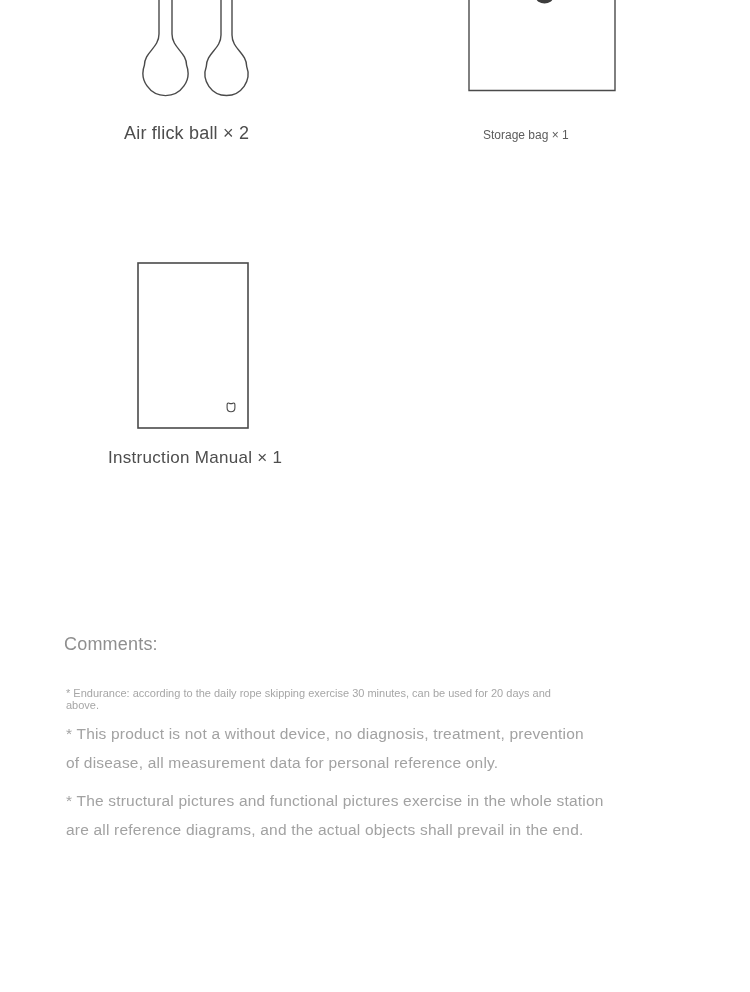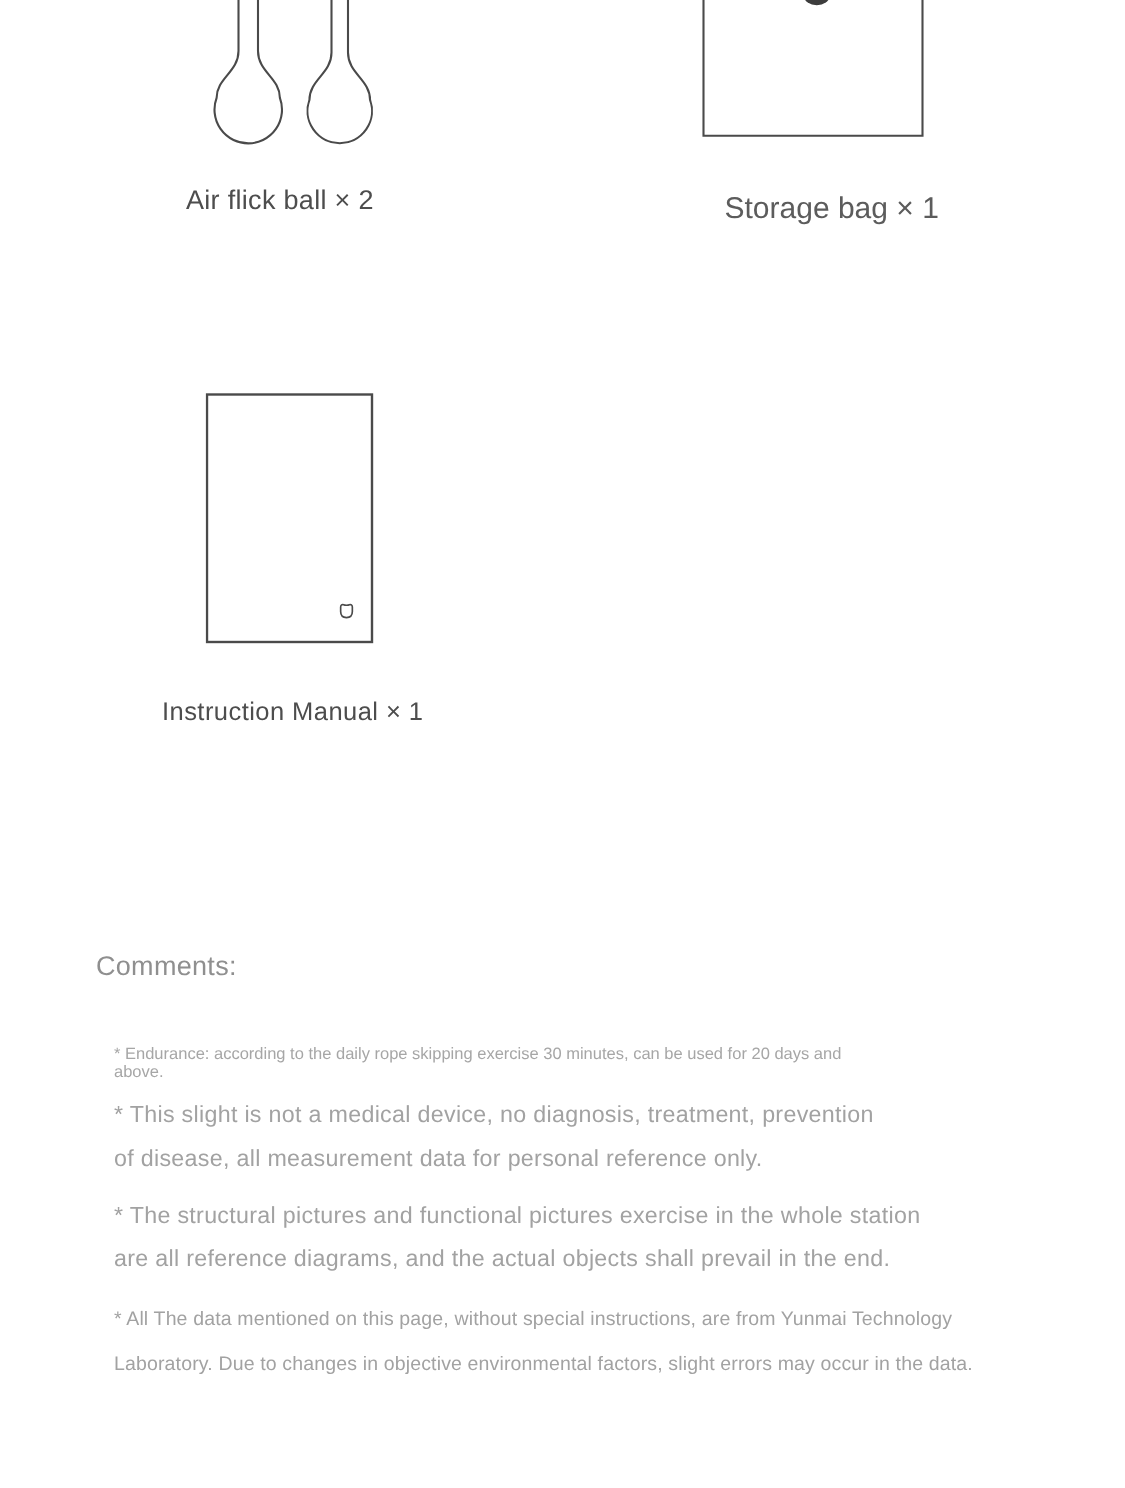--- a/index.html
+++ b/index.html
@@ -17,37 +17,37 @@
   }
   .abs { position: absolute; }
   svg { display: block; }
 
   .item-label {
     position: absolute;
     white-space: nowrap;
     color: var(--label-dark, #4d4d4d);
   }
   .label-balls   { left: 124px; top: 123px; font-size: 18px; letter-spacing: 0.2px; }
-  .label-bag     { left: 483px; top: 128px; font-size: 20px; color: var(--label-mid, #5c5c5c); }
-  .label-manual  { left: 108px; top: 465px; font-size: 17px; letter-spacing: 0.3px; }
+  .label-bag     { left: 483px; top: 128px; font-size: 12px; color: var(--label-mid, #5c5c5c); }
+  .label-manual  { left: 108px; top: 448px; font-size: 17px; letter-spacing: 0.3px; }
 
   .comments-heading {
     position: absolute;
     left: 64px; top: 634px;
     font-size: 18px;
     color: var(--muted, #8f8f8f);
     letter-spacing: 0.2px;
   }
   .note {
     position: absolute;
     left: 66px;
     width: 630px;
     white-space: pre-line;
     color: var(--note, #a2a2a2);
-    margin: 10px;
+    margin: 0;
   }
   .note-endurance {
     top: 688px;
     font-size: 11px;
     line-height: 11.5px;
     color: var(--note-small, #a6a6a6);
   }
   .note-medical  { top: 719px; font-size: 15.5px; line-height: 29px; letter-spacing: 0.2px; }
   .note-pictures { top: 786px; font-size: 15.5px; line-height: 29px; letter-spacing: 0.2px; }
   .note-source   { top: 854px; font-size: 13px;   line-height: 29.5px; letter-spacing: 0.1px; }
@@ -83,22 +83,20 @@
       </g>
     </svg>
   </figure>
   <div class="item-label label-manual">Instruction Manual × 1</div>
 
   <div class="comments-heading">Comments:</div>
 
   <p class="note note-endurance">* Endurance: according to the daily rope skipping exercise 30 minutes, can be used for 20 days and
 above.</p>
 
-  <p class="note note-medical">* This slight is not a medical device, no diagnosis, treatment, prevention
+  <p class="note note-medical">* This product is not a without device, no diagnosis, treatment, prevention
 of disease, all measurement data for personal reference only.</p>
 
   <p class="note note-pictures">* The structural pictures and functional pictures exercise in the whole station
 are all reference diagrams, and the actual objects shall prevail in the end.</p>
 
-  <p class="note note-source">* All The data mentioned on this page, without special instructions, are from Yunmai Technology
-Laboratory. Due to changes in objective environmental factors, slight errors may occur in the data.</p>
 
 </div>
 
 </body></html>

